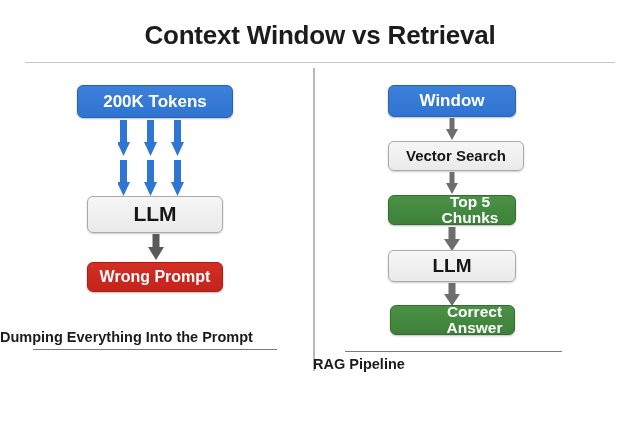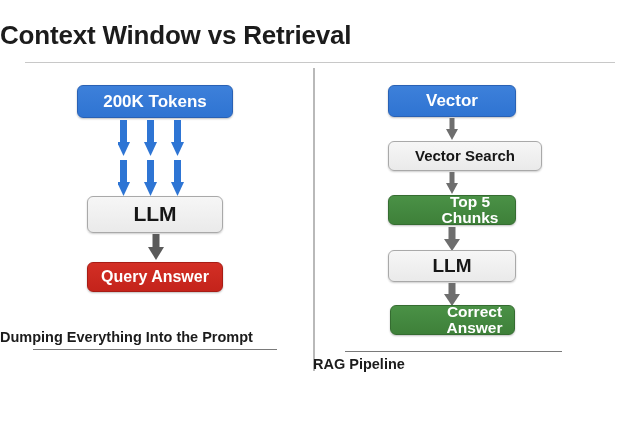--- a/index.html
+++ b/index.html
@@ -19,20 +19,21 @@
     height: 427px;
     background: #ffffff;
   }
 
   
   .page-title {
     position: absolute;
     left: 0;
     top: 20px;
     width: 640px;
+    text-align: center;
     font-size: 26px;
     font-weight: bold;
     color: #1c1c1c;
     letter-spacing: -0.2px;
   }
   .title-rule {
     position: absolute;
     left: 25px;
     top: 62px;
     width: 590px;
@@ -158,40 +159,40 @@
 
     <div class="arrow" style="left:147px; top:234px;">
       <svg width="18" height="26" viewBox="0 0 18 26" aria-hidden="true">
         <g fill="#5a5a5a">
           <rect x="5.5" y="0" width="7" height="15"></rect>
           <polygon points="1,13 17,13 9,26"></polygon>
         </g>
       </svg>
     </div>
 
-    <div class="node red" style="left:87px; top:262px; width:136px; height:30px; font-size:16px;">Query Answer</div>
+    <div class="node red" style="left:87px; top:262px; width:136px; height:30px; font-size:16px;">Wrong Prompt</div>
 
     <div class="caption" style="left:0px; top:329px; width:310px;">Dumping Everything Into the Prompt</div>
     <div class="caption-rule" style="left:33px; top:349px; width:244px;"></div>
   </div>
 
   <div>
 
-    <div class="node blue" style="left:388px; top:85px; width:128px; height:32px; font-size:17px;">Vector</div>
+    <div class="node blue" style="left:388px; top:85px; width:128px; height:32px; font-size:17px;">Window</div>
 
     <div class="arrow" style="left:443px; top:118px;">
       <svg width="18" height="22" viewBox="0 0 18 22" aria-hidden="true">
         <g fill="#6e6e6e">
           <rect x="6.5" y="0" width="5" height="12"></rect>
           <polygon points="3,11 15,11 9,22"></polygon>
         </g>
       </svg>
     </div>
 
-    <div class="node gray" style="left:388px; top:141px; width:154px; height:30px; font-size:15px;">Vector Search</div>
+    <div class="node gray" style="left:388px; top:141px; width:136px; height:30px; font-size:15px;">Vector Search</div>
 
     <div class="arrow" style="left:443px; top:172px;">
       <svg width="18" height="22" viewBox="0 0 18 22" aria-hidden="true">
         <g fill="#6e6e6e">
           <rect x="6.5" y="0" width="5" height="12"></rect>
           <polygon points="3,11 15,11 9,22"></polygon>
         </g>
       </svg>
     </div>
 

